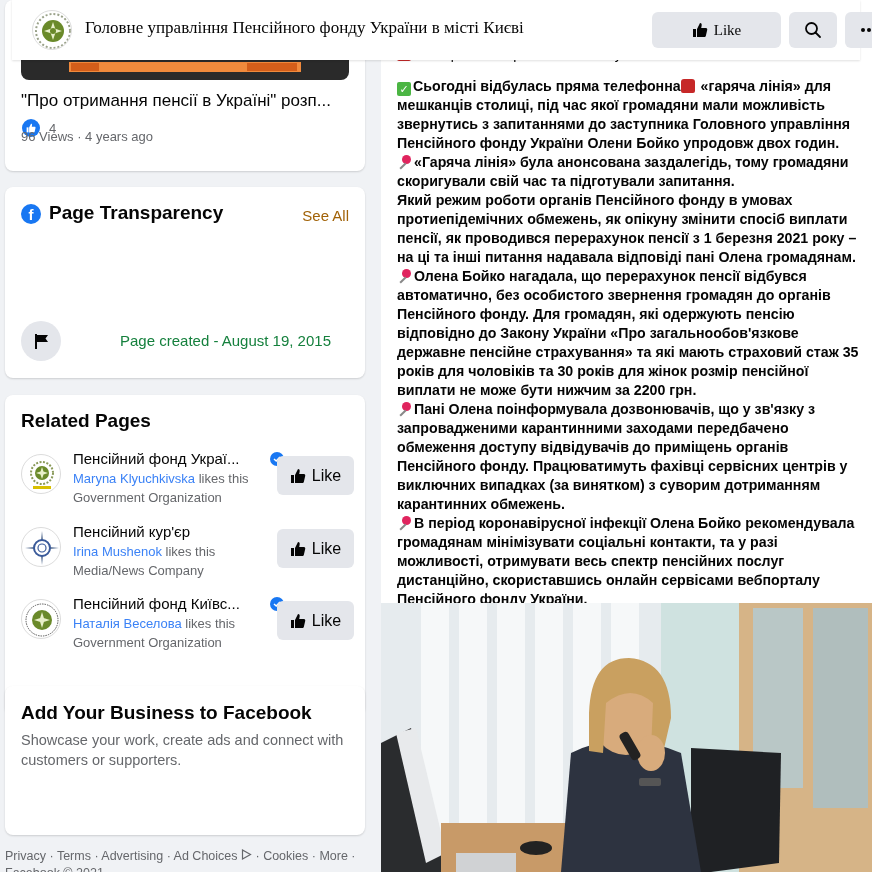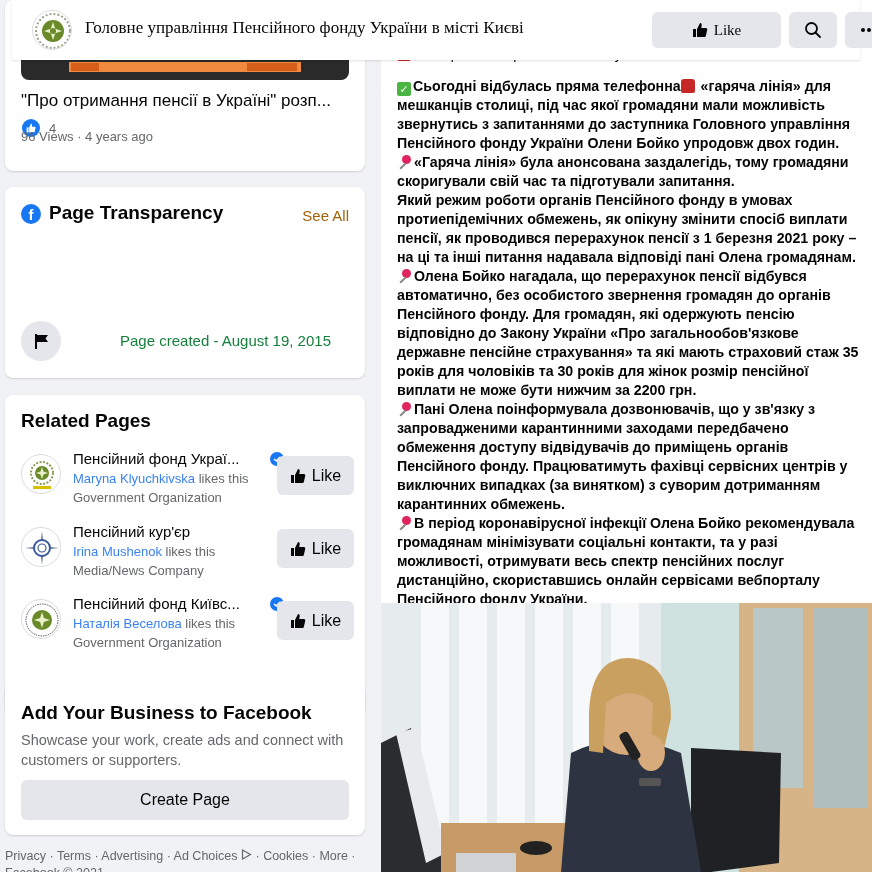--- a/index.html
+++ b/index.html
@@ -224,21 +224,20 @@
           </svg>
         </span>
       <span>Like</span>
     </div>
   </div>
 </div>
 
 <div class="card biz-card">
   <h2>Add Your Business to Facebook</h2>
   <div class="desc">Showcase your work, create ads and connect with customers or supporters.</div>
-  <div class="create">Create Page</div>
 </div>
 
 <div class="footer">
   <a>Privacy</a> ·
   <a>Terms</a> ·
   <a>Advertising</a> ·
   <a><span>Ad Choices</span> <svg width="11" height="11" viewBox="0 0 11 11">
         <path d="M1.5 1 L1.5 10 L9.5 5.5 Z" fill="none" stroke="#65676b" stroke-width="1.2"></path>
       </svg></a> ·
   <a>Cookies</a> ·

